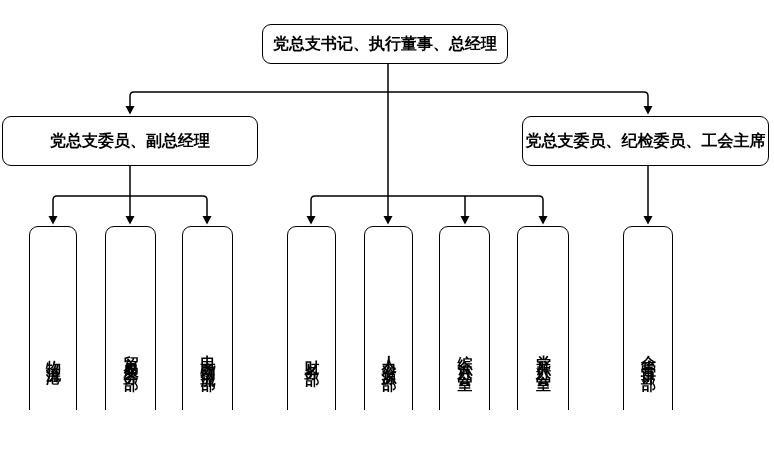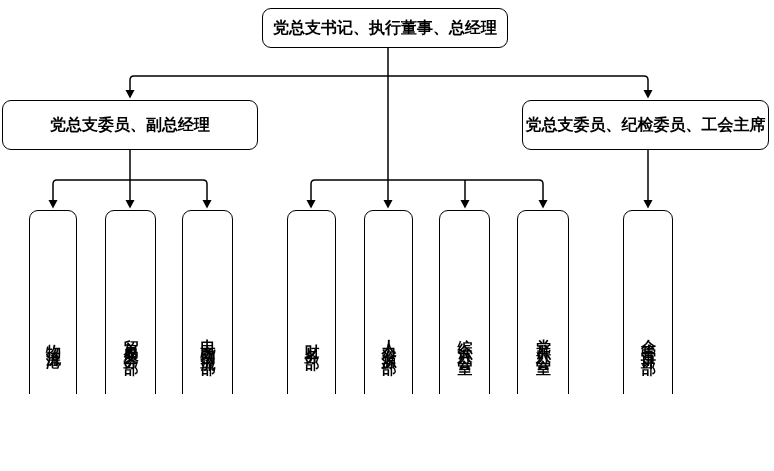--- a/index.html
+++ b/index.html
@@ -5,20 +5,21 @@
   html, body { margin: 0; padding: 0; background: #ffffff; }
   .canvas {
     position: relative;
     width: 774px;
     height: 394px;
     background: #ffffff;
     font-family: "Liberation Sans", "DejaVu Sans", sans-serif;
     font-weight: 700;
     color: #000000;
     overflow: hidden;
+    margin-top: 16px;
   }
   .connector-layer { position: absolute; left: 0; top: 0; }
   .box {
     position: absolute;
     box-sizing: border-box;
     border: 1.5px solid #000000;
     border-radius: 9px;
     background: #ffffff;
     display: flex;
     align-items: center;

